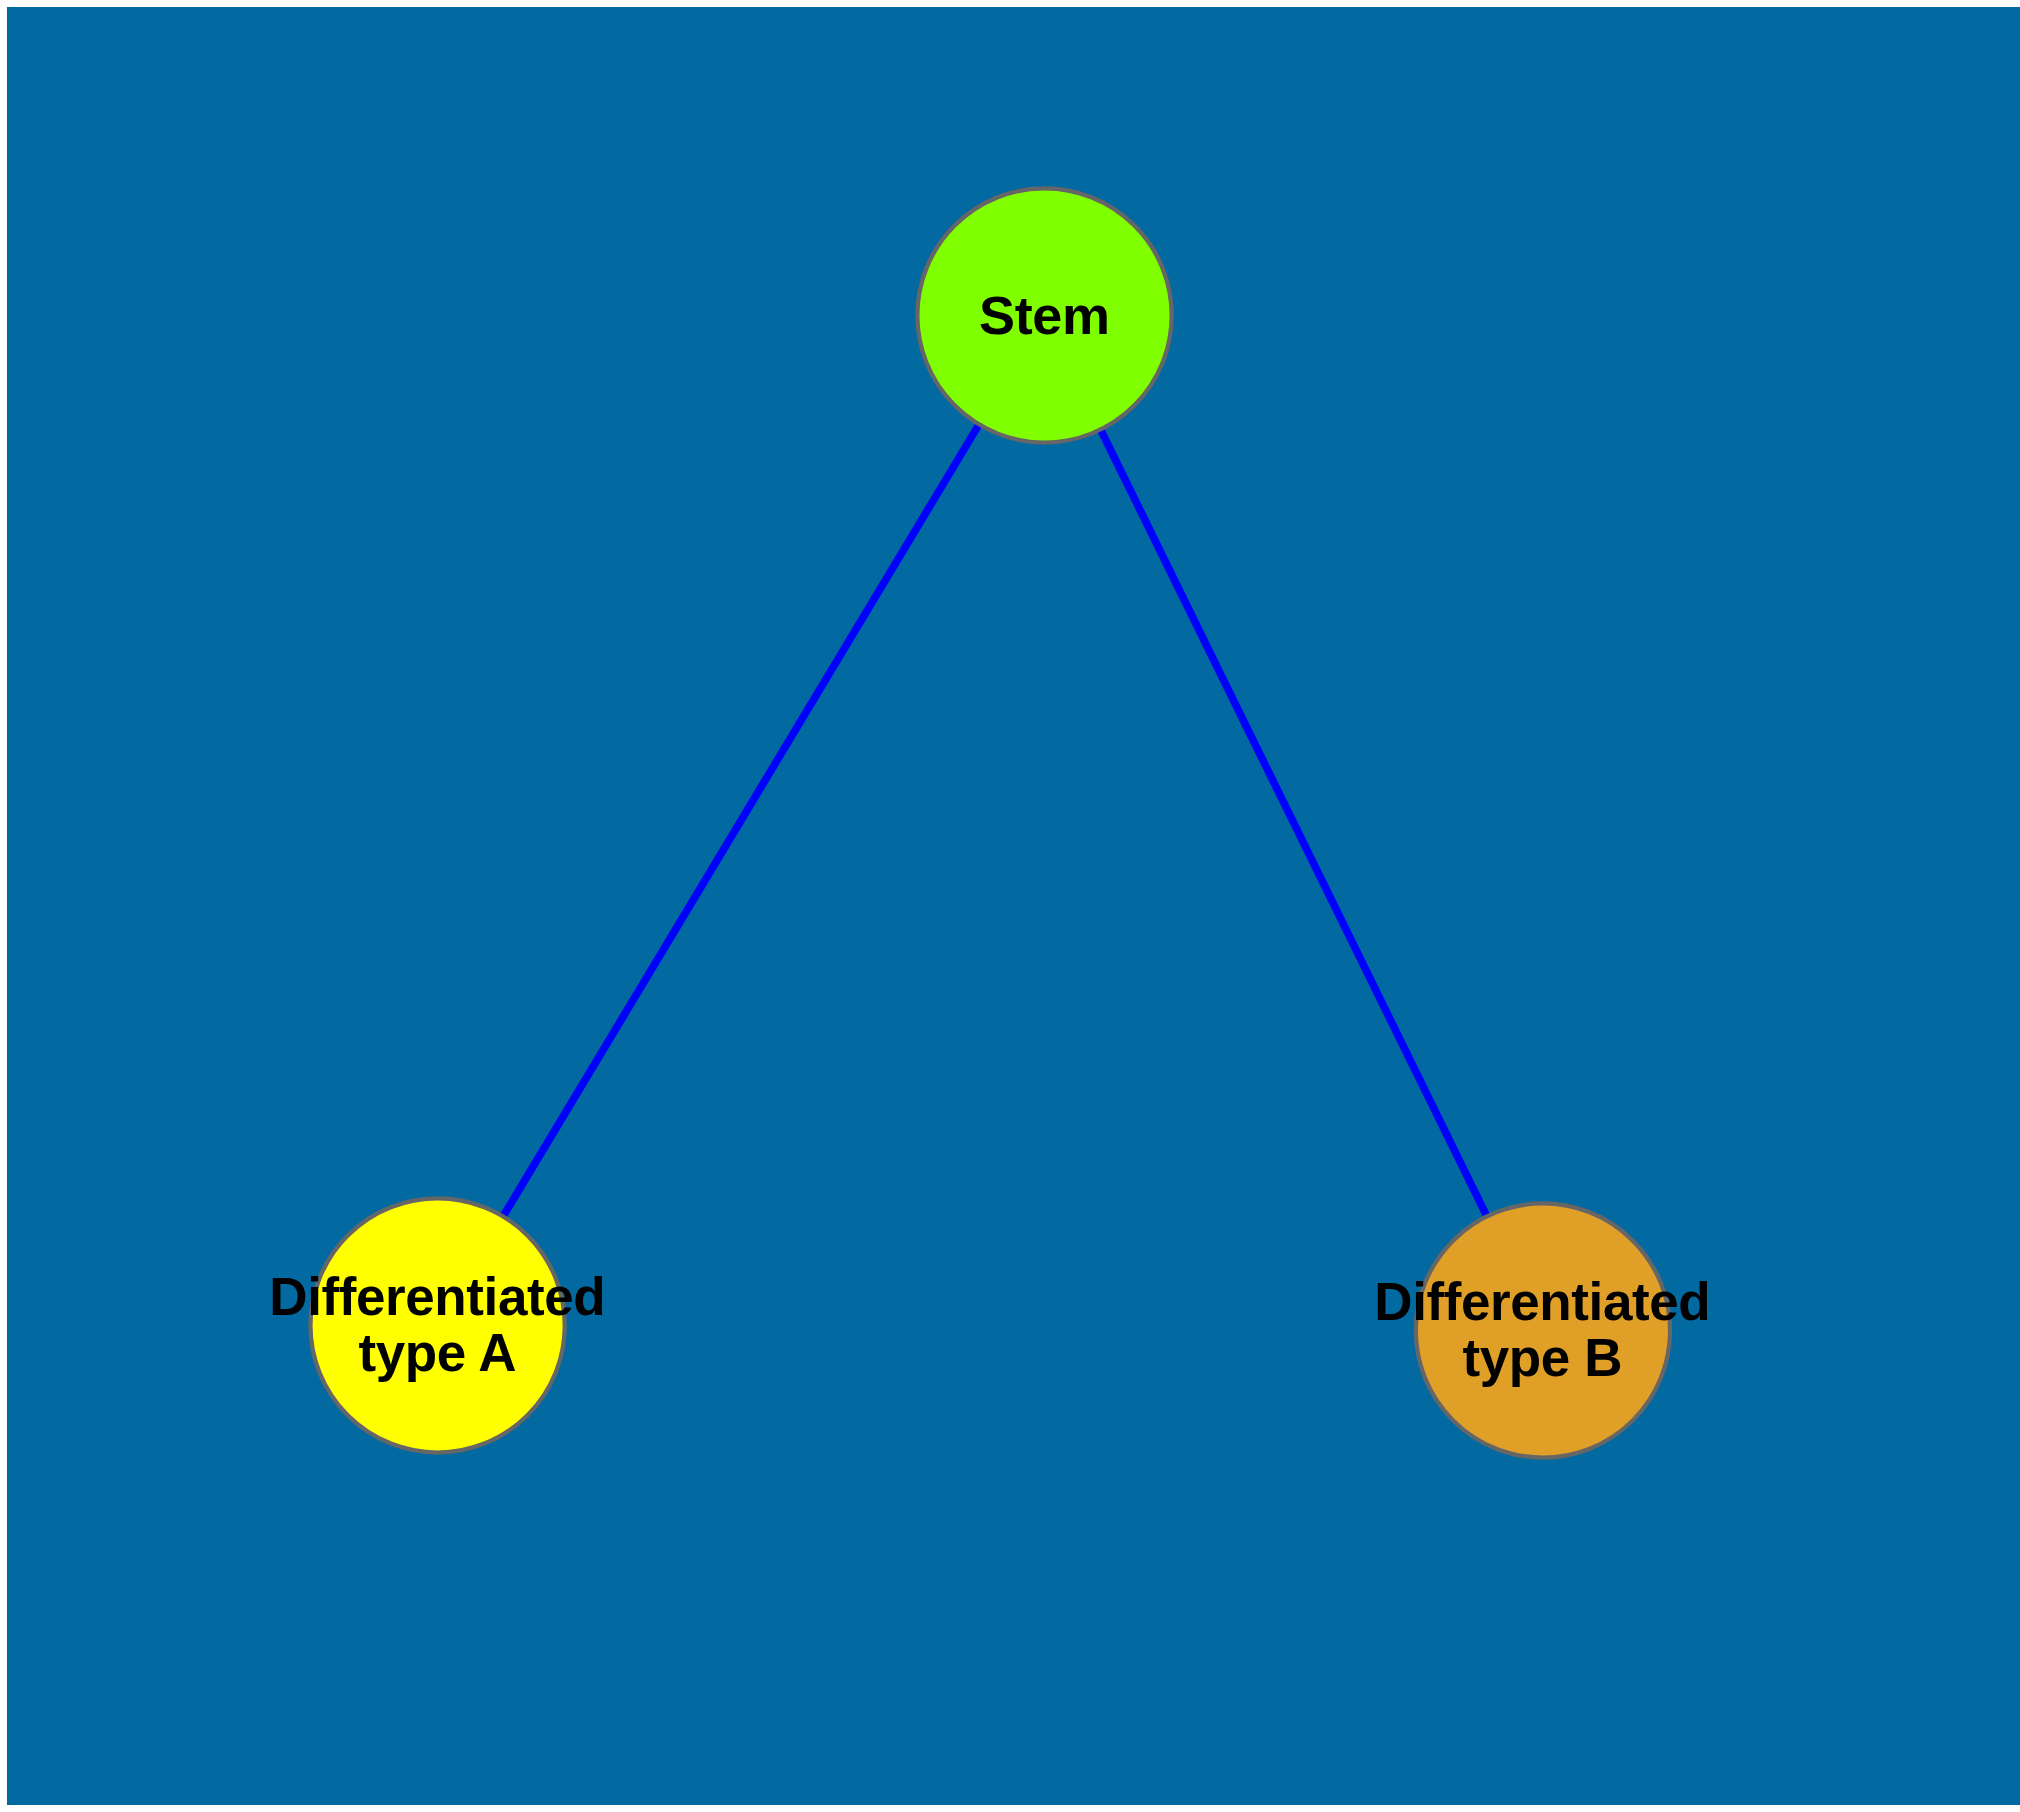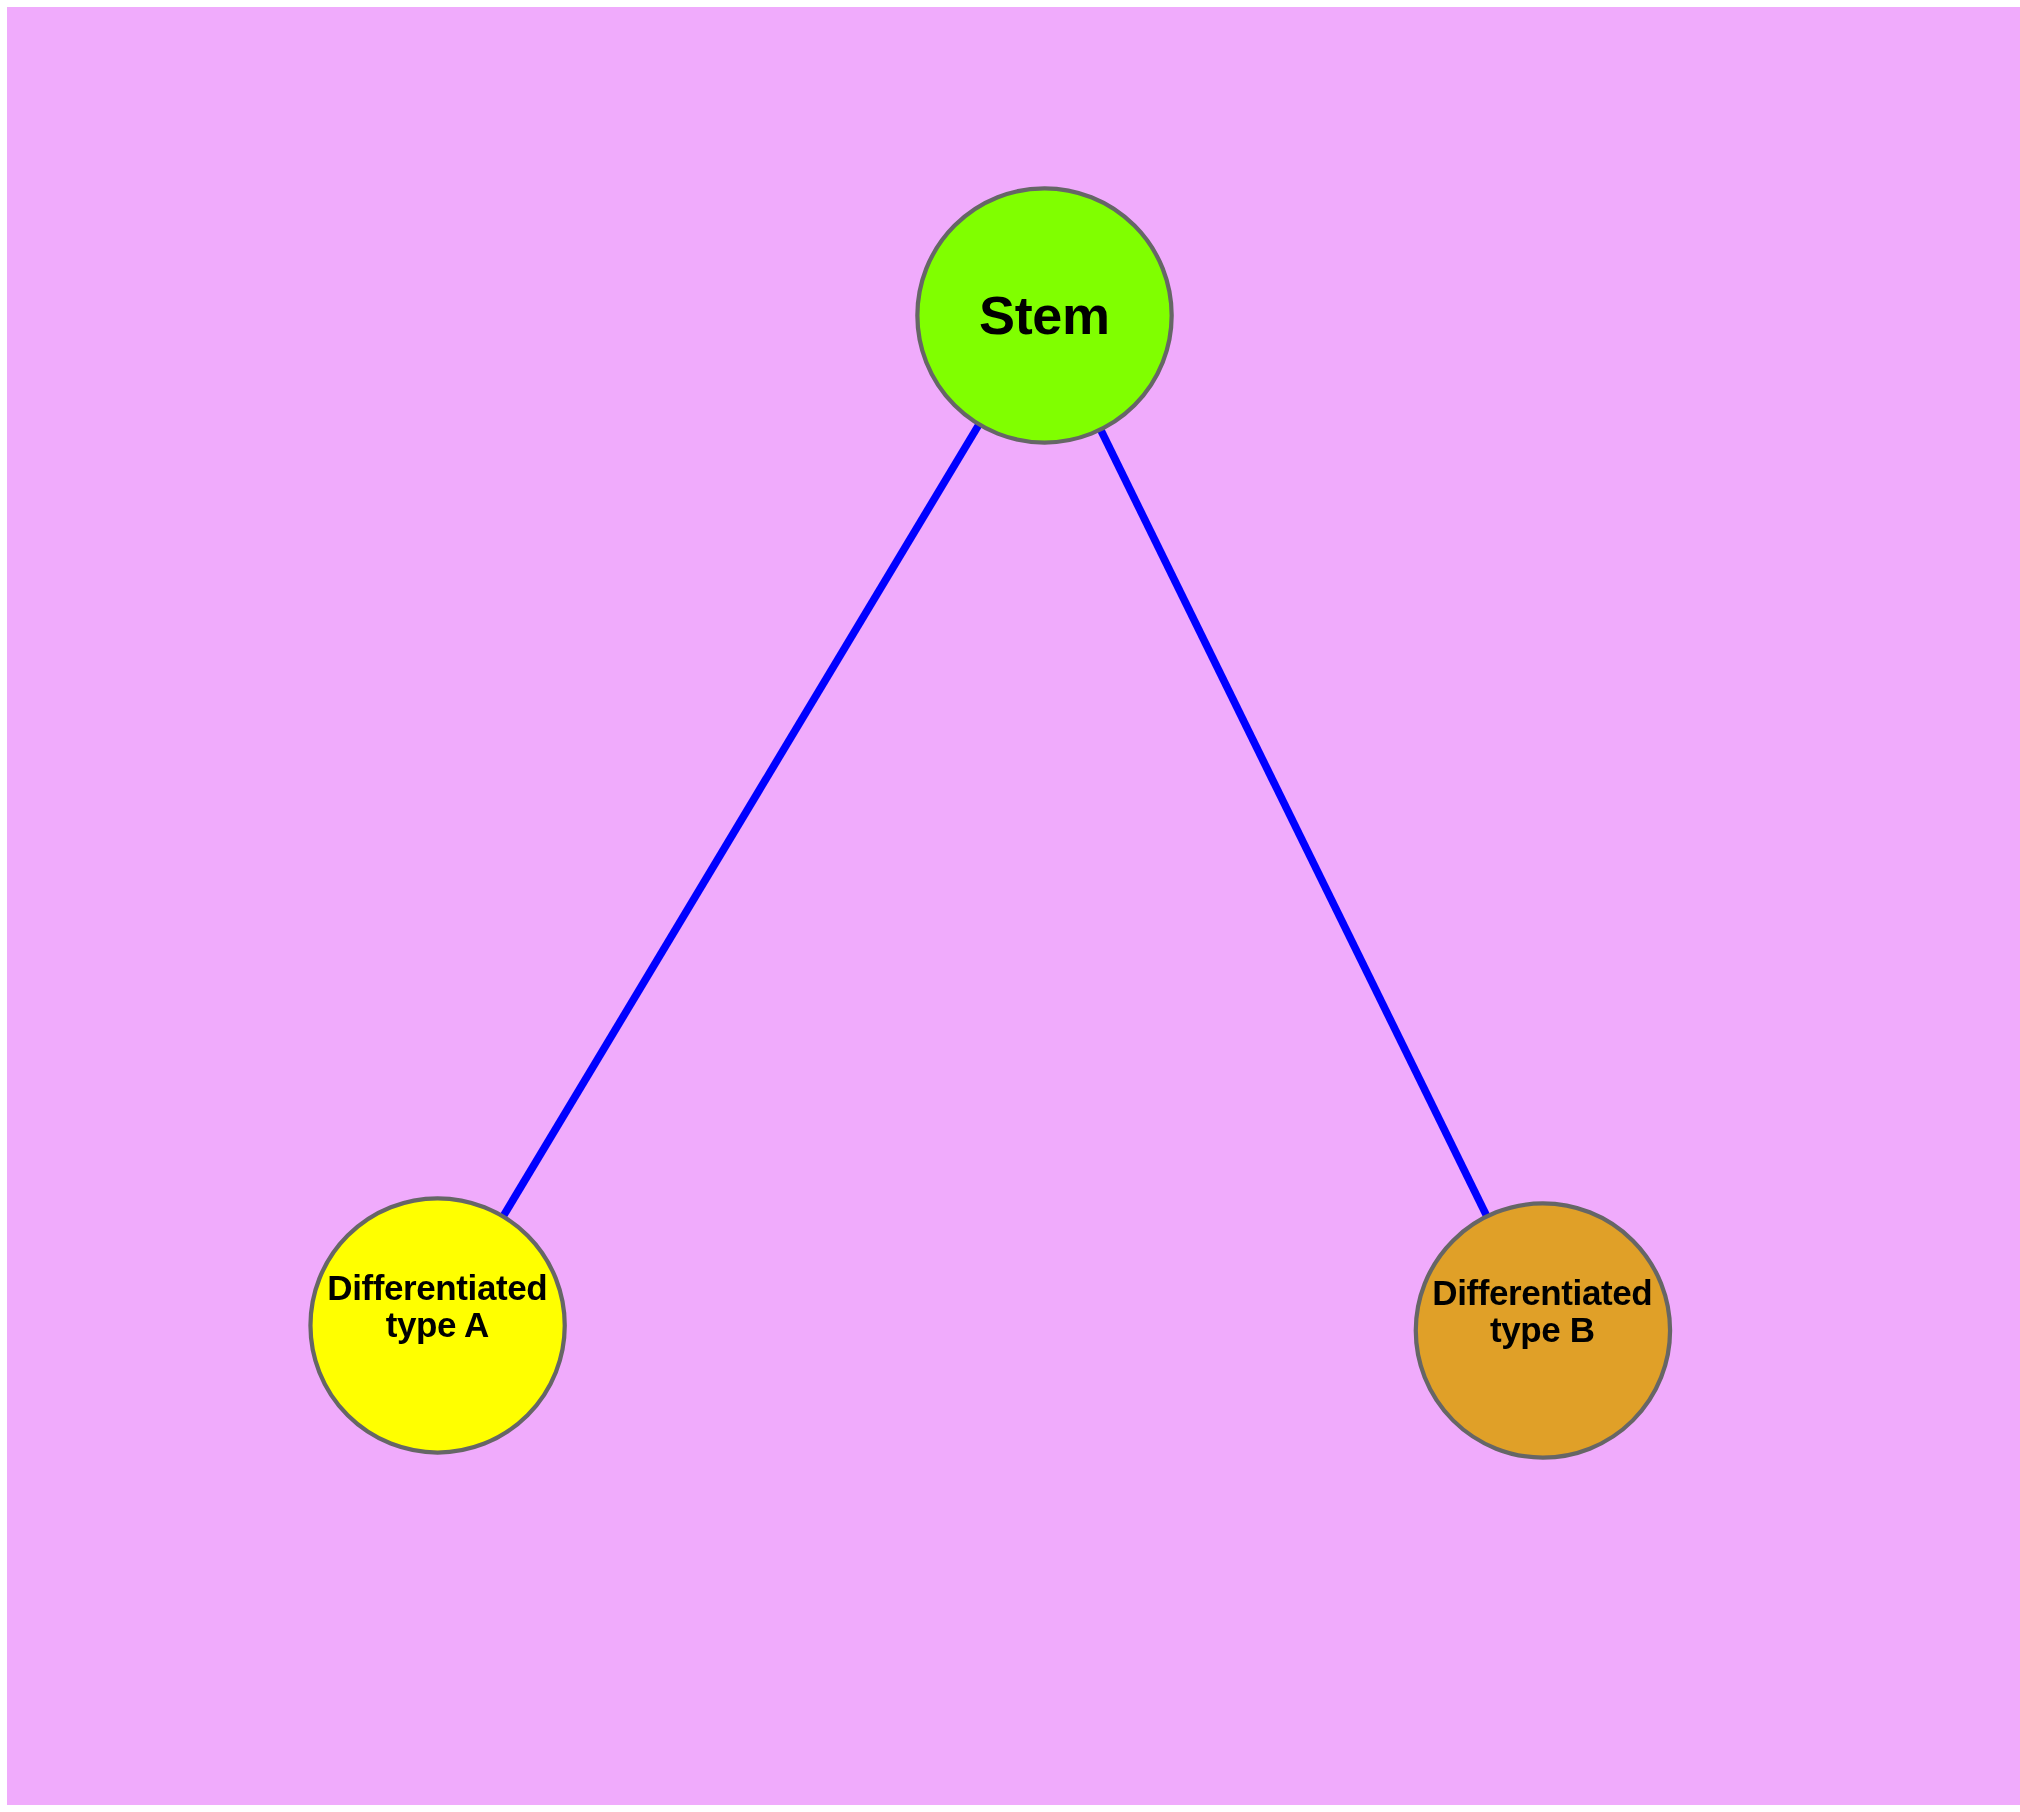--- a/index.html
+++ b/index.html
@@ -15,21 +15,21 @@
     background: #ffffff;
     overflow: hidden;
     font-family: "Liberation Sans", "DejaVu Sans", sans-serif;
   }
   #plot-area {
     position: absolute;
     left: 6.8px;
     top: 6.8px;
     width: 2014px;
     height: 1798px;
-    background: #f0abfc;
+    background: #0369a1;
   }
   #graph-svg {
     position: absolute;
     left: 0;
     top: 0;
     width: 100%;
     height: 100%;
     display: block;
   }
   .node-label {
@@ -39,21 +39,21 @@
     font-weight: bold;
     line-height: 1.06;
     white-space: pre;
     letter-spacing: -0.4px;
     pointer-events: none;
   }
   .node-label.big {
     font-size: 54px;
   }
   .node-label.multi {
-    font-size: 35px;
+    font-size: 53px;
   }
 </style>
 </head>
 <body>
 
 <div id="canvas">
   <div id="plot-area">
 
     <svg id="graph-svg" viewBox="0 0 2376 2122" preserveAspectRatio="none">
       <g id="edges-group">

